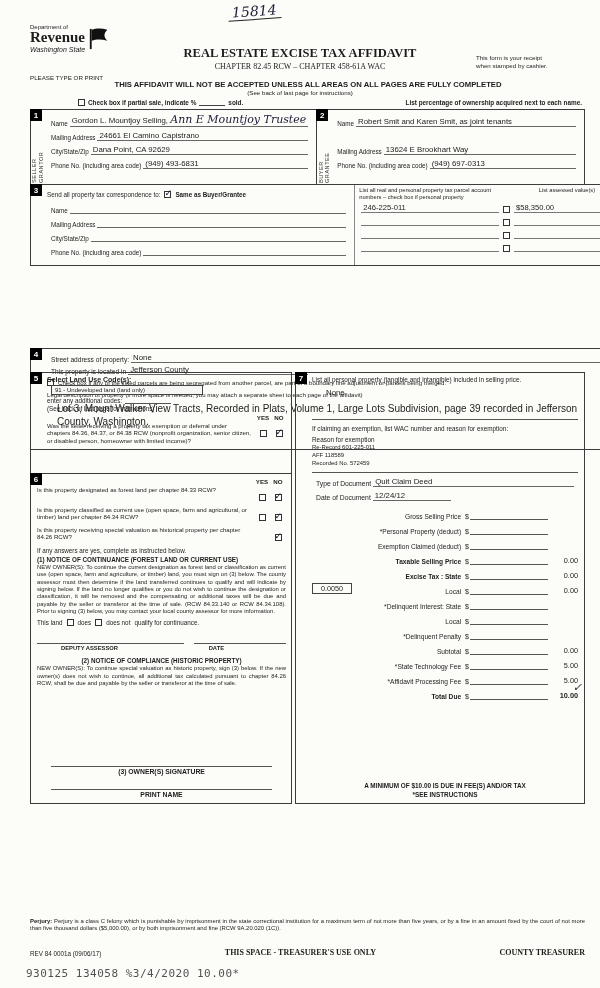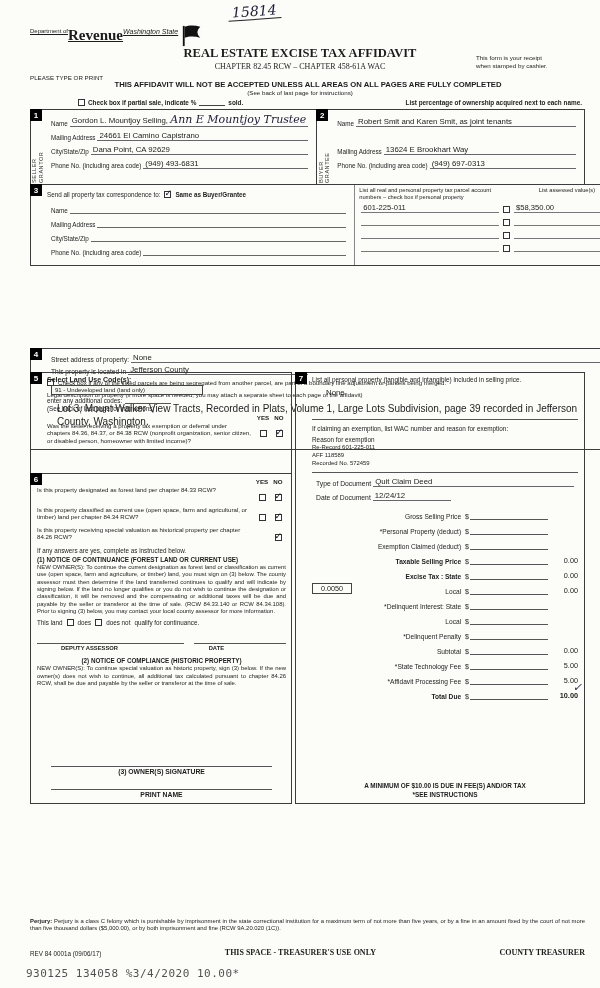--- a/index.html
+++ b/index.html
@@ -16,21 +16,21 @@
         vertical-align:-1px; background:#fff; flex:0 0 auto; }
   .cb.checked::after { content:"✓"; position:absolute; left:-1px; top:-4px; font-size:9px; color:#15152e; }
   .field { display:flex; align-items:flex-end; margin:1px 4px; }
   .flabel { font-size:6.3px; color:#222; white-space:nowrap; padding-right:2px; }
   .fval { flex:1; border-bottom:1px solid #666; font-size:7.8px; min-height:10px; padding:0 2px; white-space:nowrap; }
   .fval.noline { border-bottom:none; }
   .hand { font-family:"DejaVu Serif",serif; font-style:italic; color:#20203c; }
 
   
   .logo { display:flex; align-items:center; gap:3px; }
-  .logo-text { display:flex; line-height:1.05;text-decoration:underline; }
+  .logo-text { display:flex; flex-direction:column; line-height:1.05; }
   .lt-dept { font-size:6px; } .lt-rev { font-size:15px; font-weight:bold; font-family:"Liberation Serif",serif; }
   .lt-wa { font-size:7px; font-style:italic; }
   .title { font-family:"Liberation Serif",serif; font-size:12.5px; font-weight:bold; }
   .subtitle { font-family:"Liberation Serif",serif; font-size:8px; margin-top:1px; }
   .hand-number { font-size:14px; border-bottom:1.5px solid #222; transform:rotate(-4deg); padding:0 4px; }
 
   .partial-row { display:flex; justify-content:space-between; align-items:center; font-size:6.4px; font-weight:bold; }
   .pr-left { display:flex; align-items:center; gap:3px; }
   .pr-line { display:inline-block; width:26px; border-bottom:1px solid #444; height:8px; }
 
@@ -180,21 +180,21 @@
         <span class="flabel">Phone No. (including area code)</span>
         <span class="fval"></span>
       </div>
     </div>
     <div style="flex:1;padding:2px 6px 2px 4px;border-left:1px solid #888;">
       <div style="display:flex;gap:6px;">
         <div style="flex:1.3;font-size:5.7px;line-height:1.15;">List all real and personal property tax parcel account numbers – check box if personal property</div>
         <div style="flex:1;font-size:5.7px;text-align:center;">List assessed value(s)</div>
       </div>
       <div class="prow">
-        <span class="pnum">601-225-011</span>
+        <span class="pnum">246-225-011</span>
         <span class="cb"></span>
         <span class="pval">$58,350.00</span>
       </div>
       <div class="prow">
         <span class="pnum"></span>
         <span class="cb"></span>
         <span class="pval"></span>
       </div>
       <div class="prow">
         <span class="pnum"></span>

